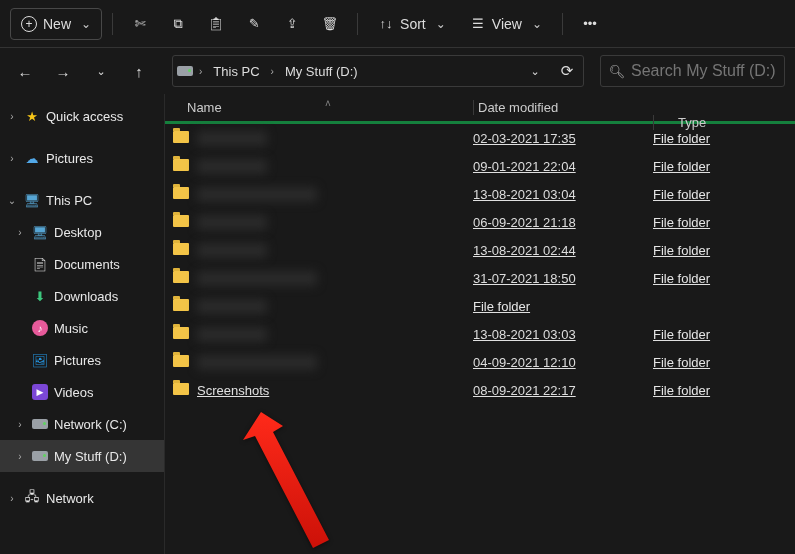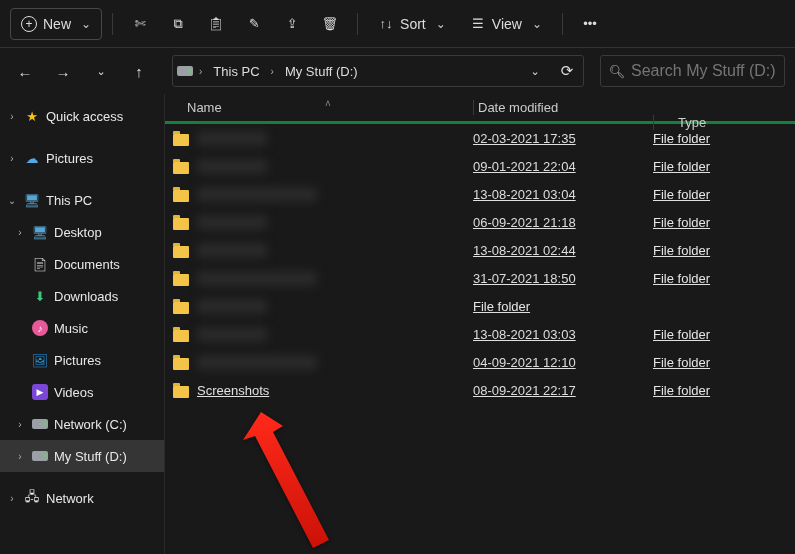--- a/index.html
+++ b/index.html
@@ -43,21 +43,21 @@
 
 .main { flex: 1; position: relative; }
 .hdr { height: 30px; display: flex; align-items: center; font-size: 13px; color: #ccc; border-bottom: 3px solid #15803d; }
 .h-name { flex: 0 0 308px; padding-left: 22px; position: relative; display: flex; align-items: center; gap: 6px;}
 .h-name .sorticon { font-size: 10px; position: absolute; left: 160px; top: -2px; color: #888; }
 .h-date { flex: 0 0 180px; border-left: 1px solid #3a3a3a; padding-left: 4px; }
 .h-type { flex: 1; border-left: 1px solid #3a3a3a; padding-left: 24px; margin-top: 30px; }
 
 .rows { }
 .row { height: 28px; display: flex; align-items: center; font-size: 13px; cursor: pointer; text-decoration: underline; }
-.c-name { flex: 0 0 308px; display: flex; align-items: flex-end; gap: 8px; padding-left: 8px; }
+.c-name { flex: 0 0 308px; display: flex; align-items: flex-start; gap: 8px; padding-left: 8px; }
 .c-date { flex: 0 0 180px; color: #ddd; }
 .c-type { flex: 1; color: #e5e5e5; }
 .folder { display: inline-block; width: 16px; height: 12px; background: #f3c447; border-radius: 1px; position: relative; }
 .folder::before { content: ""; position: absolute; top: -3px; left: 0; width: 7px; height: 3px; background: #e0b33a; border-radius: 1px 1px 0 0; }
 .blur { filter: blur(5px); background: #2a2a2a; border-radius: 3px; color: transparent !important; min-width: 70px; }
 .blur-w { width: 120px; }
 
 .arrow { position: absolute; pointer-events: none; z-index: 50; }
 svg.arrow-svg { filter: drop-shadow(0 1px 2px rgba(0,0,0,.5)); }
 </style>

